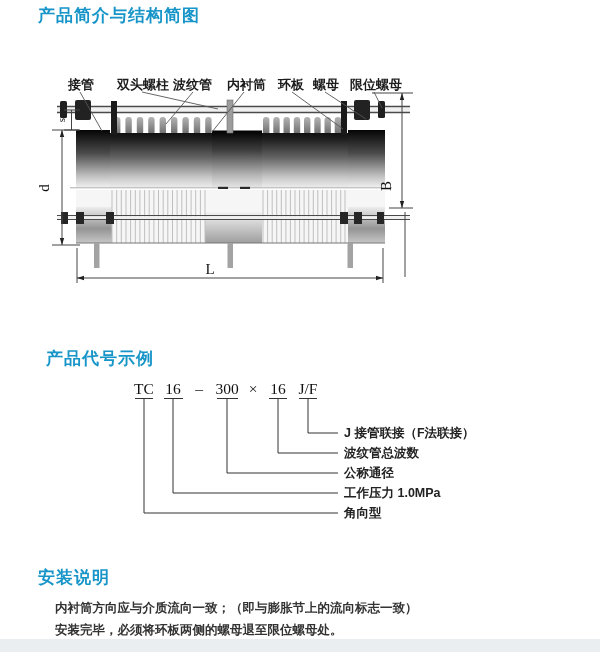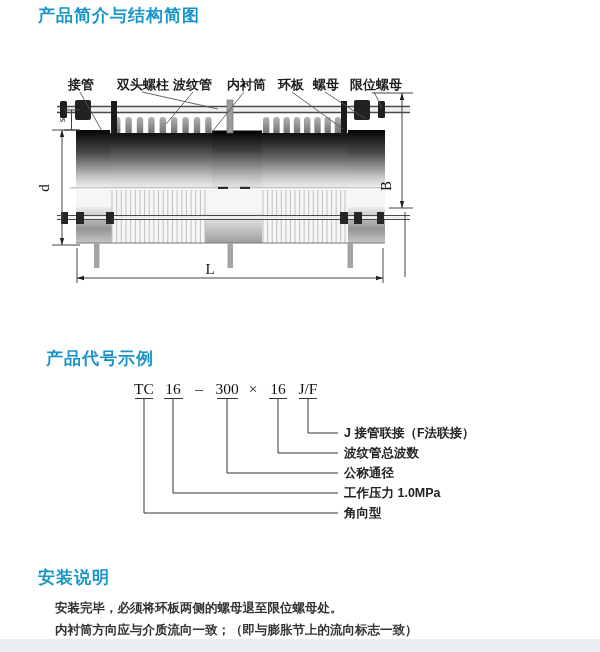--- a/index.html
+++ b/index.html
@@ -222,18 +222,18 @@
       <text class="callout" x="344" y="85">波纹管总波数</text>
       <text class="callout" x="344" y="105">公称通径</text>
       <text class="callout" x="344" y="125">工作压力 1.0MPa</text>
       <text class="callout" x="344" y="145">角向型</text>
     </g>
   </svg>
 
   <div id="title-install" class="sec-title">安装说明</div>
 
   <div id="install-text" class="para">
+    <div>内衬筒方向应与介质流向一致；（即与膨胀节上的流向标志一致）</div>
     <div>安装完毕，必须将环板两侧的螺母退至限位螺母处。</div>
-    <div>内衬筒方向应与介质流向一致；（即与膨胀节上的流向标志一致）</div>
   </div>
 
   <div id="footer-strip"></div>
 </div>
 
 </body></html>

